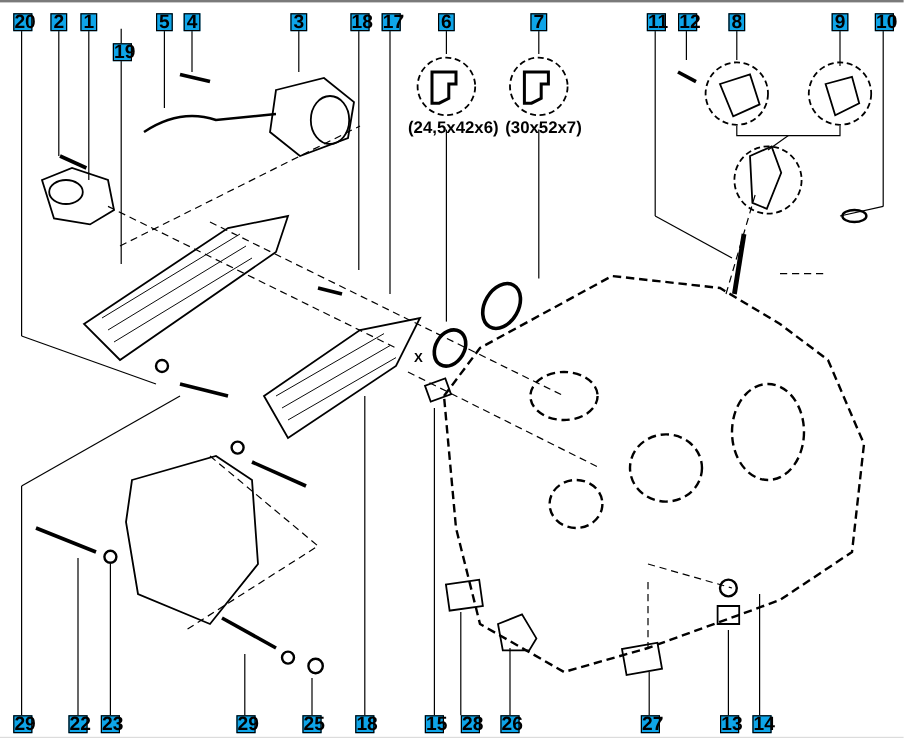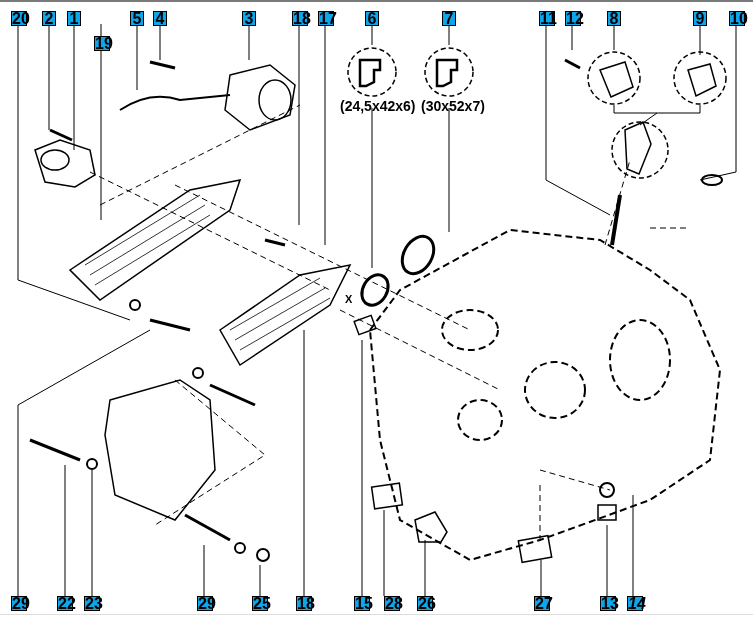--- a/index.html
+++ b/index.html
@@ -170,18 +170,18 @@
 <div class="callout wide" style="left:57px;top:596px;">22</div>
 <div class="callout wide" style="left:84px;top:596px;">23</div>
 <div class="callout wide" style="left:197px;top:596px;">29</div>
 <div class="callout wide" style="left:252px;top:596px;">25</div>
 <div class="callout wide" style="left:296px;top:596px;">18</div>
 <div class="callout wide" style="left:354px;top:596px;">15</div>
 <div class="callout wide" style="left:384px;top:596px;">28</div>
 <div class="callout wide" style="left:417px;top:596px;">26</div>
 <div class="callout wide" style="left:534px;top:596px;">27</div>
 <div class="callout wide" style="left:600px;top:596px;">13</div>
-<div class="callout wide" style="left:627px;top:596px;font-style:italic;">14</div>
+<div class="callout wide" style="left:627px;top:596px;">14</div>
 
 <div class="dimlabel" style="left:340px;top:98px;">(24,5x42x6)</div>
 <div class="dimlabel" style="left:421px;top:98px;">(30x52x7)</div>
 
 <div class="xlabel" style="left:345px;top:293px;">X</div>
 
 </body></html>

